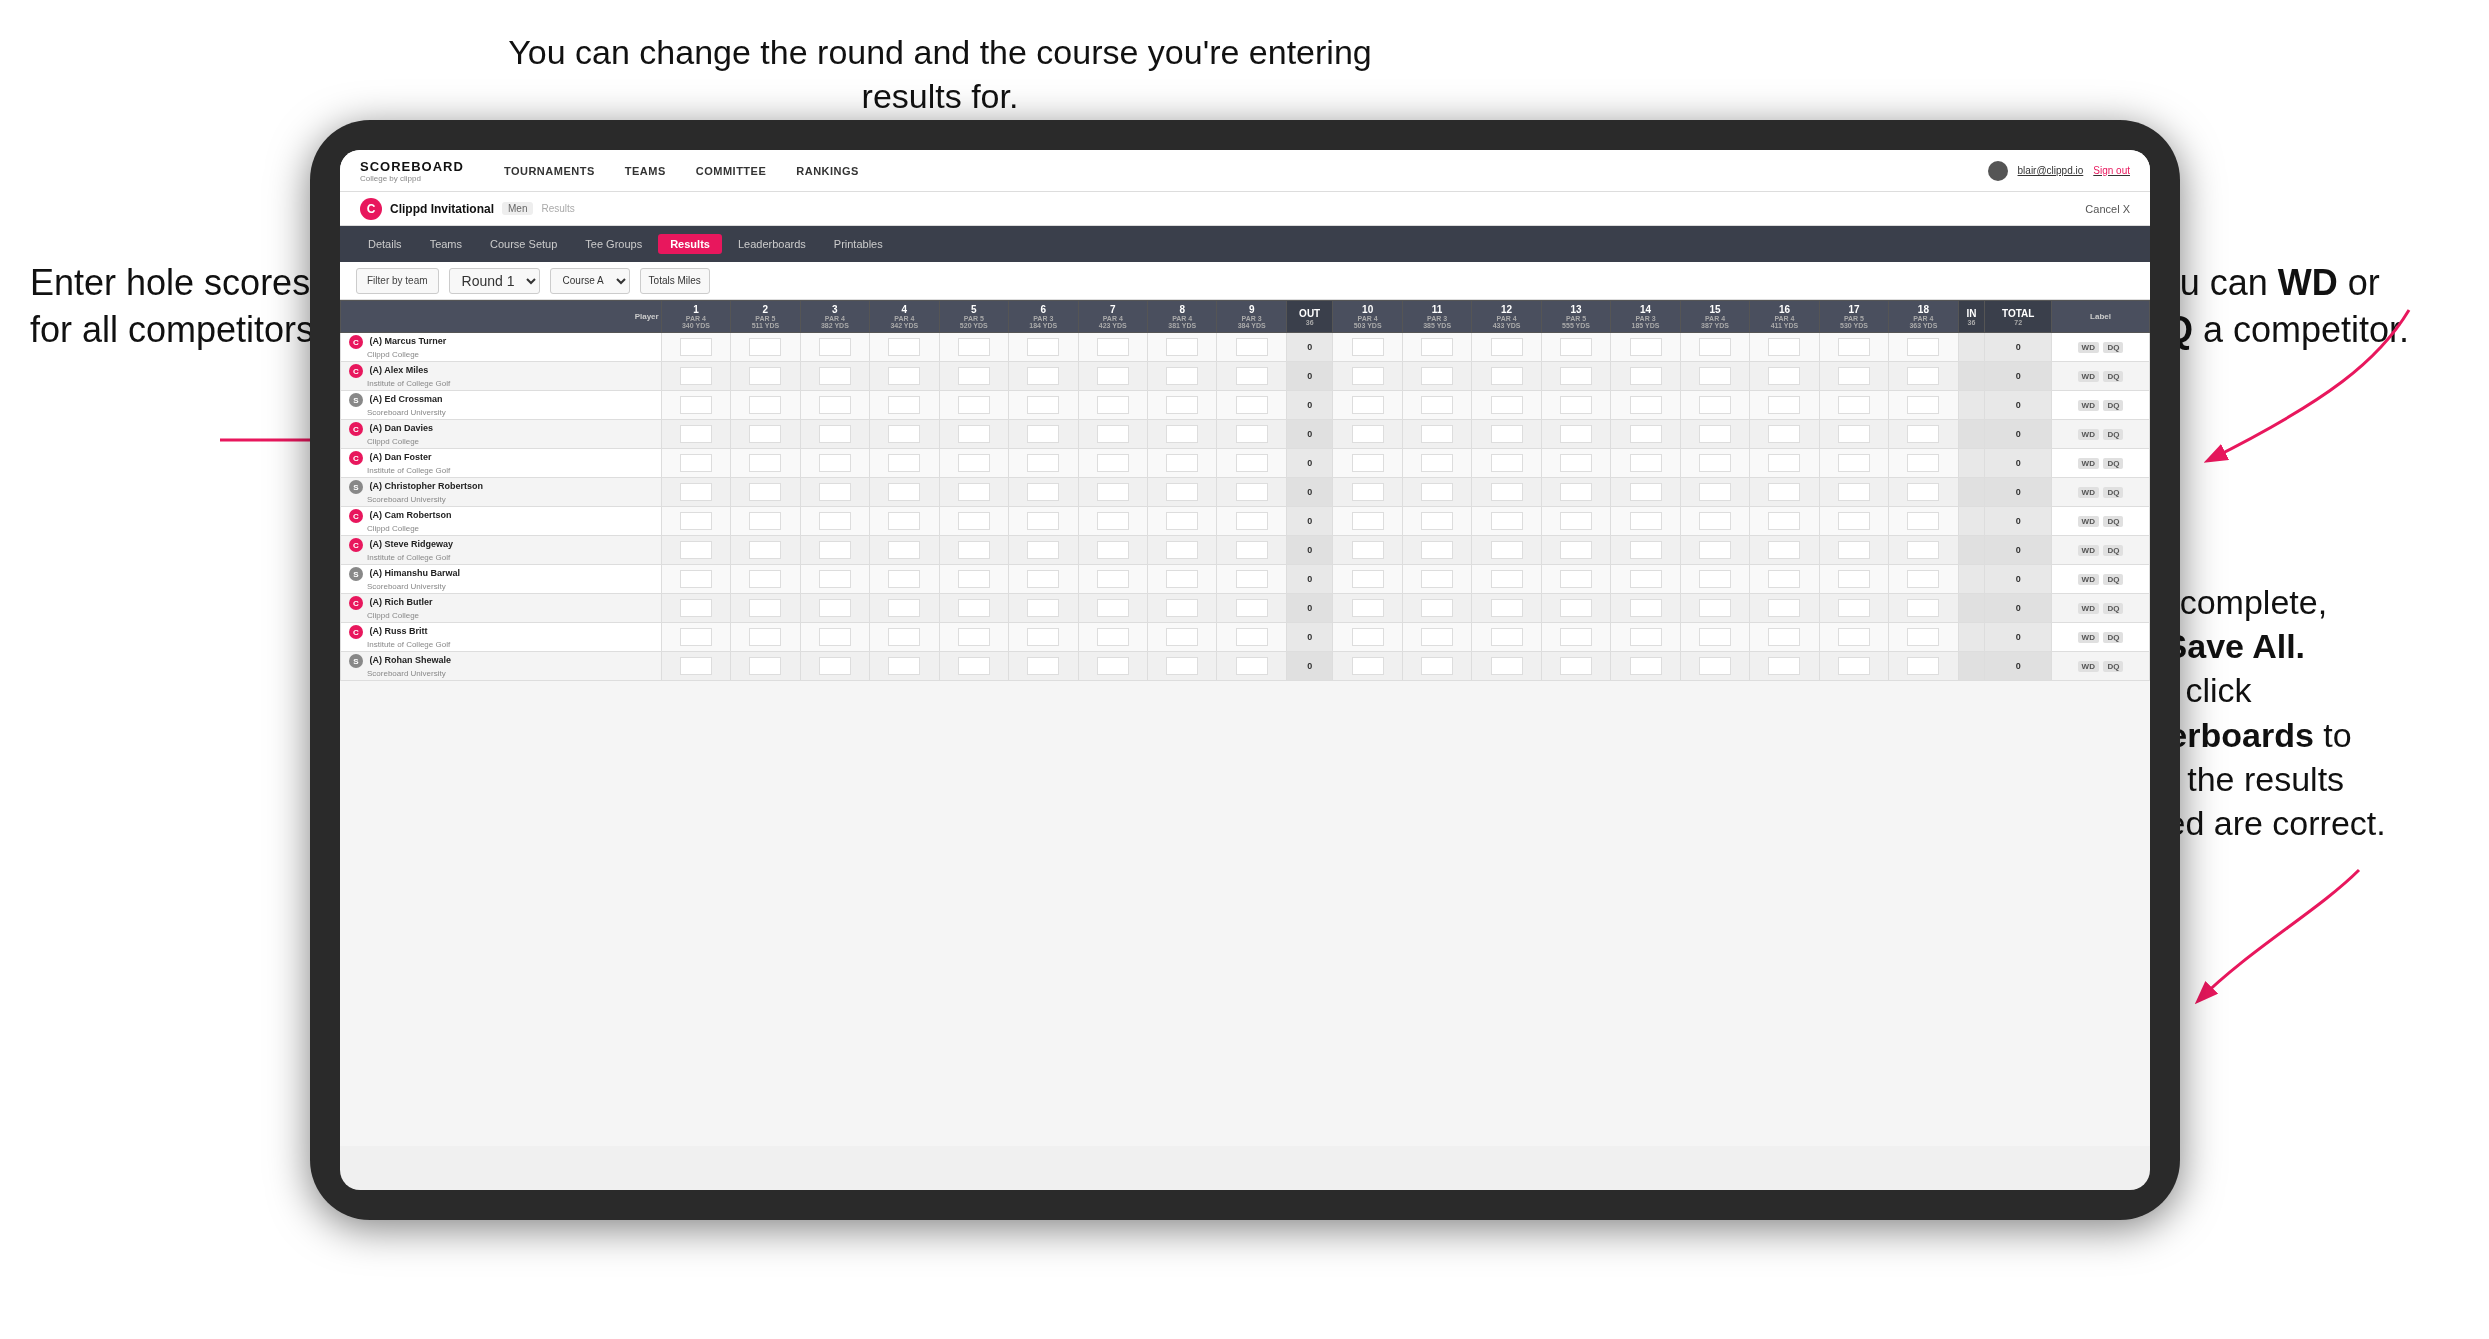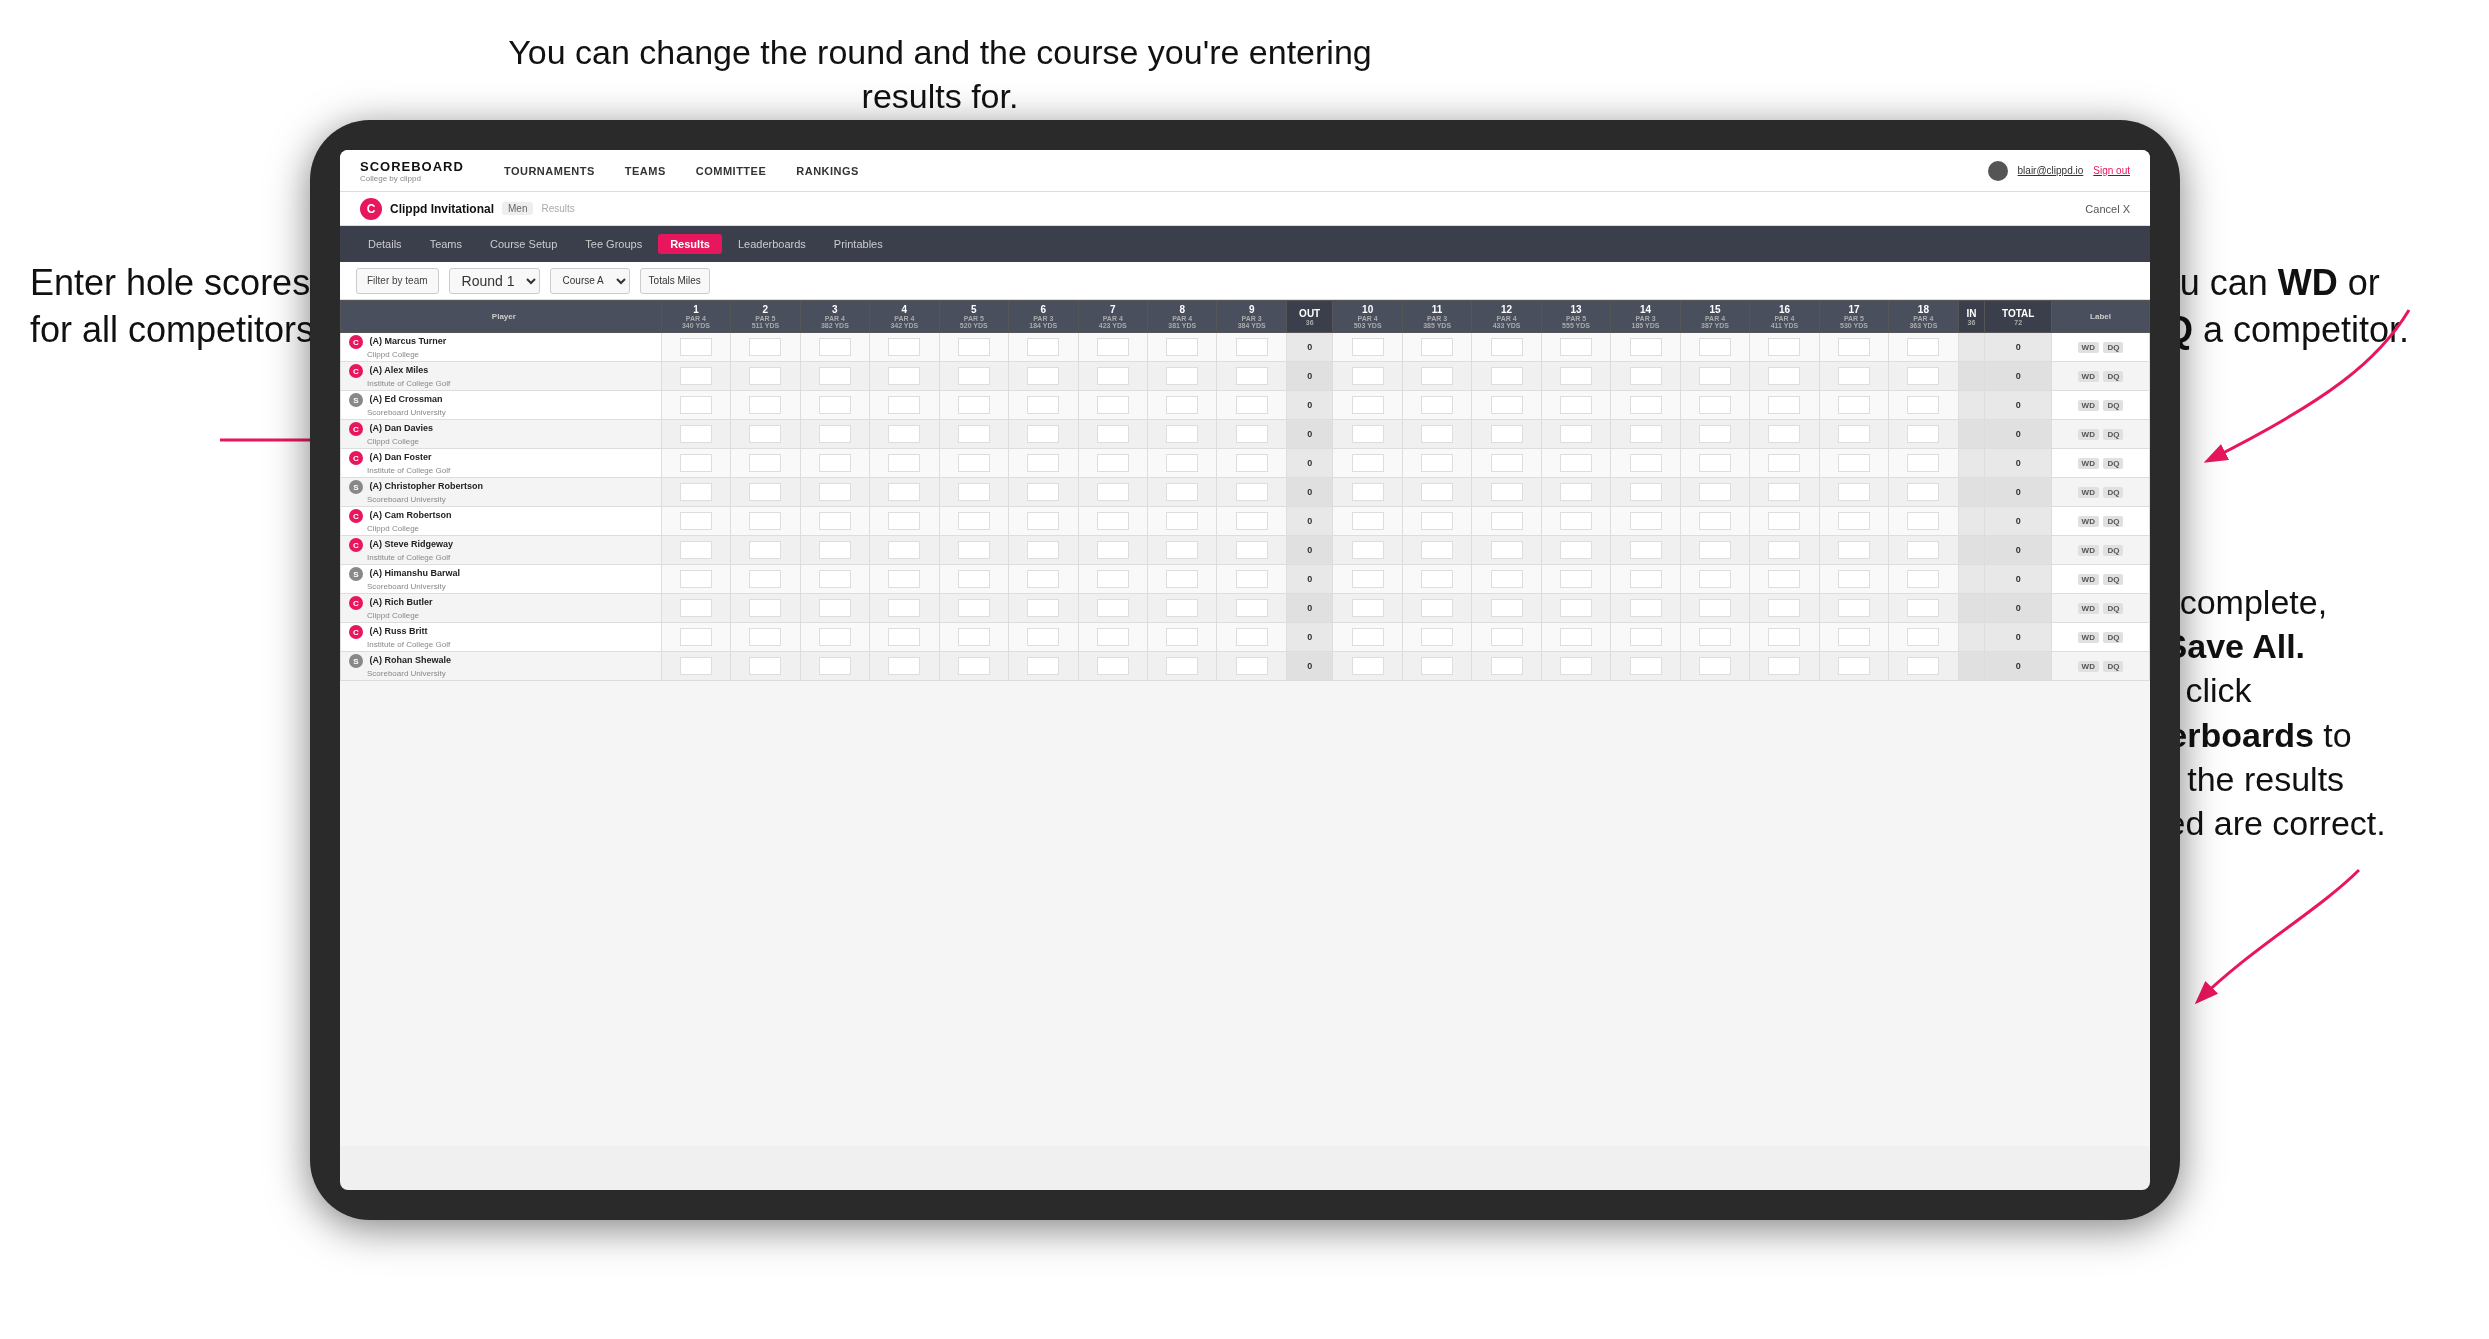--- a/index.html
+++ b/index.html
@@ -32,21 +32,21 @@
       box-shadow: 0 8px 40px rgba(0,0,0,0.5);
     }
 
     .tablet-screen {
       position: absolute;
       top: 30px;
       left: 30px;
       right: 30px;
       bottom: 30px;
       background: #f0f0f0;
-      border-radius: 8px;
+      border-radius: 20px;
       overflow: hidden;
     }
 
     
     .app-topnav {
       background: #fff;
       height: 42px;
       display: flex;
       align-items: center;
       padding: 0 20px;
@@ -240,21 +240,21 @@
       background: #4a4f5e;
       color: #ccc;
       padding: 3px 2px;
       text-align: center;
       font-size: 8px;
       font-weight: 600;
       border: 1px solid #555;
       white-space: nowrap;
     }
     .scorecard-table th.player-col {
-      text-align: center;
+      text-align: right;
       padding-left: 8px;
       min-width: 180px;
     }
     .scorecard-table th .hole-num {
       font-size: 10px;
       color: #fff;
       display: block;
     }
     .scorecard-table th .par-yds {
       font-size: 7px;

